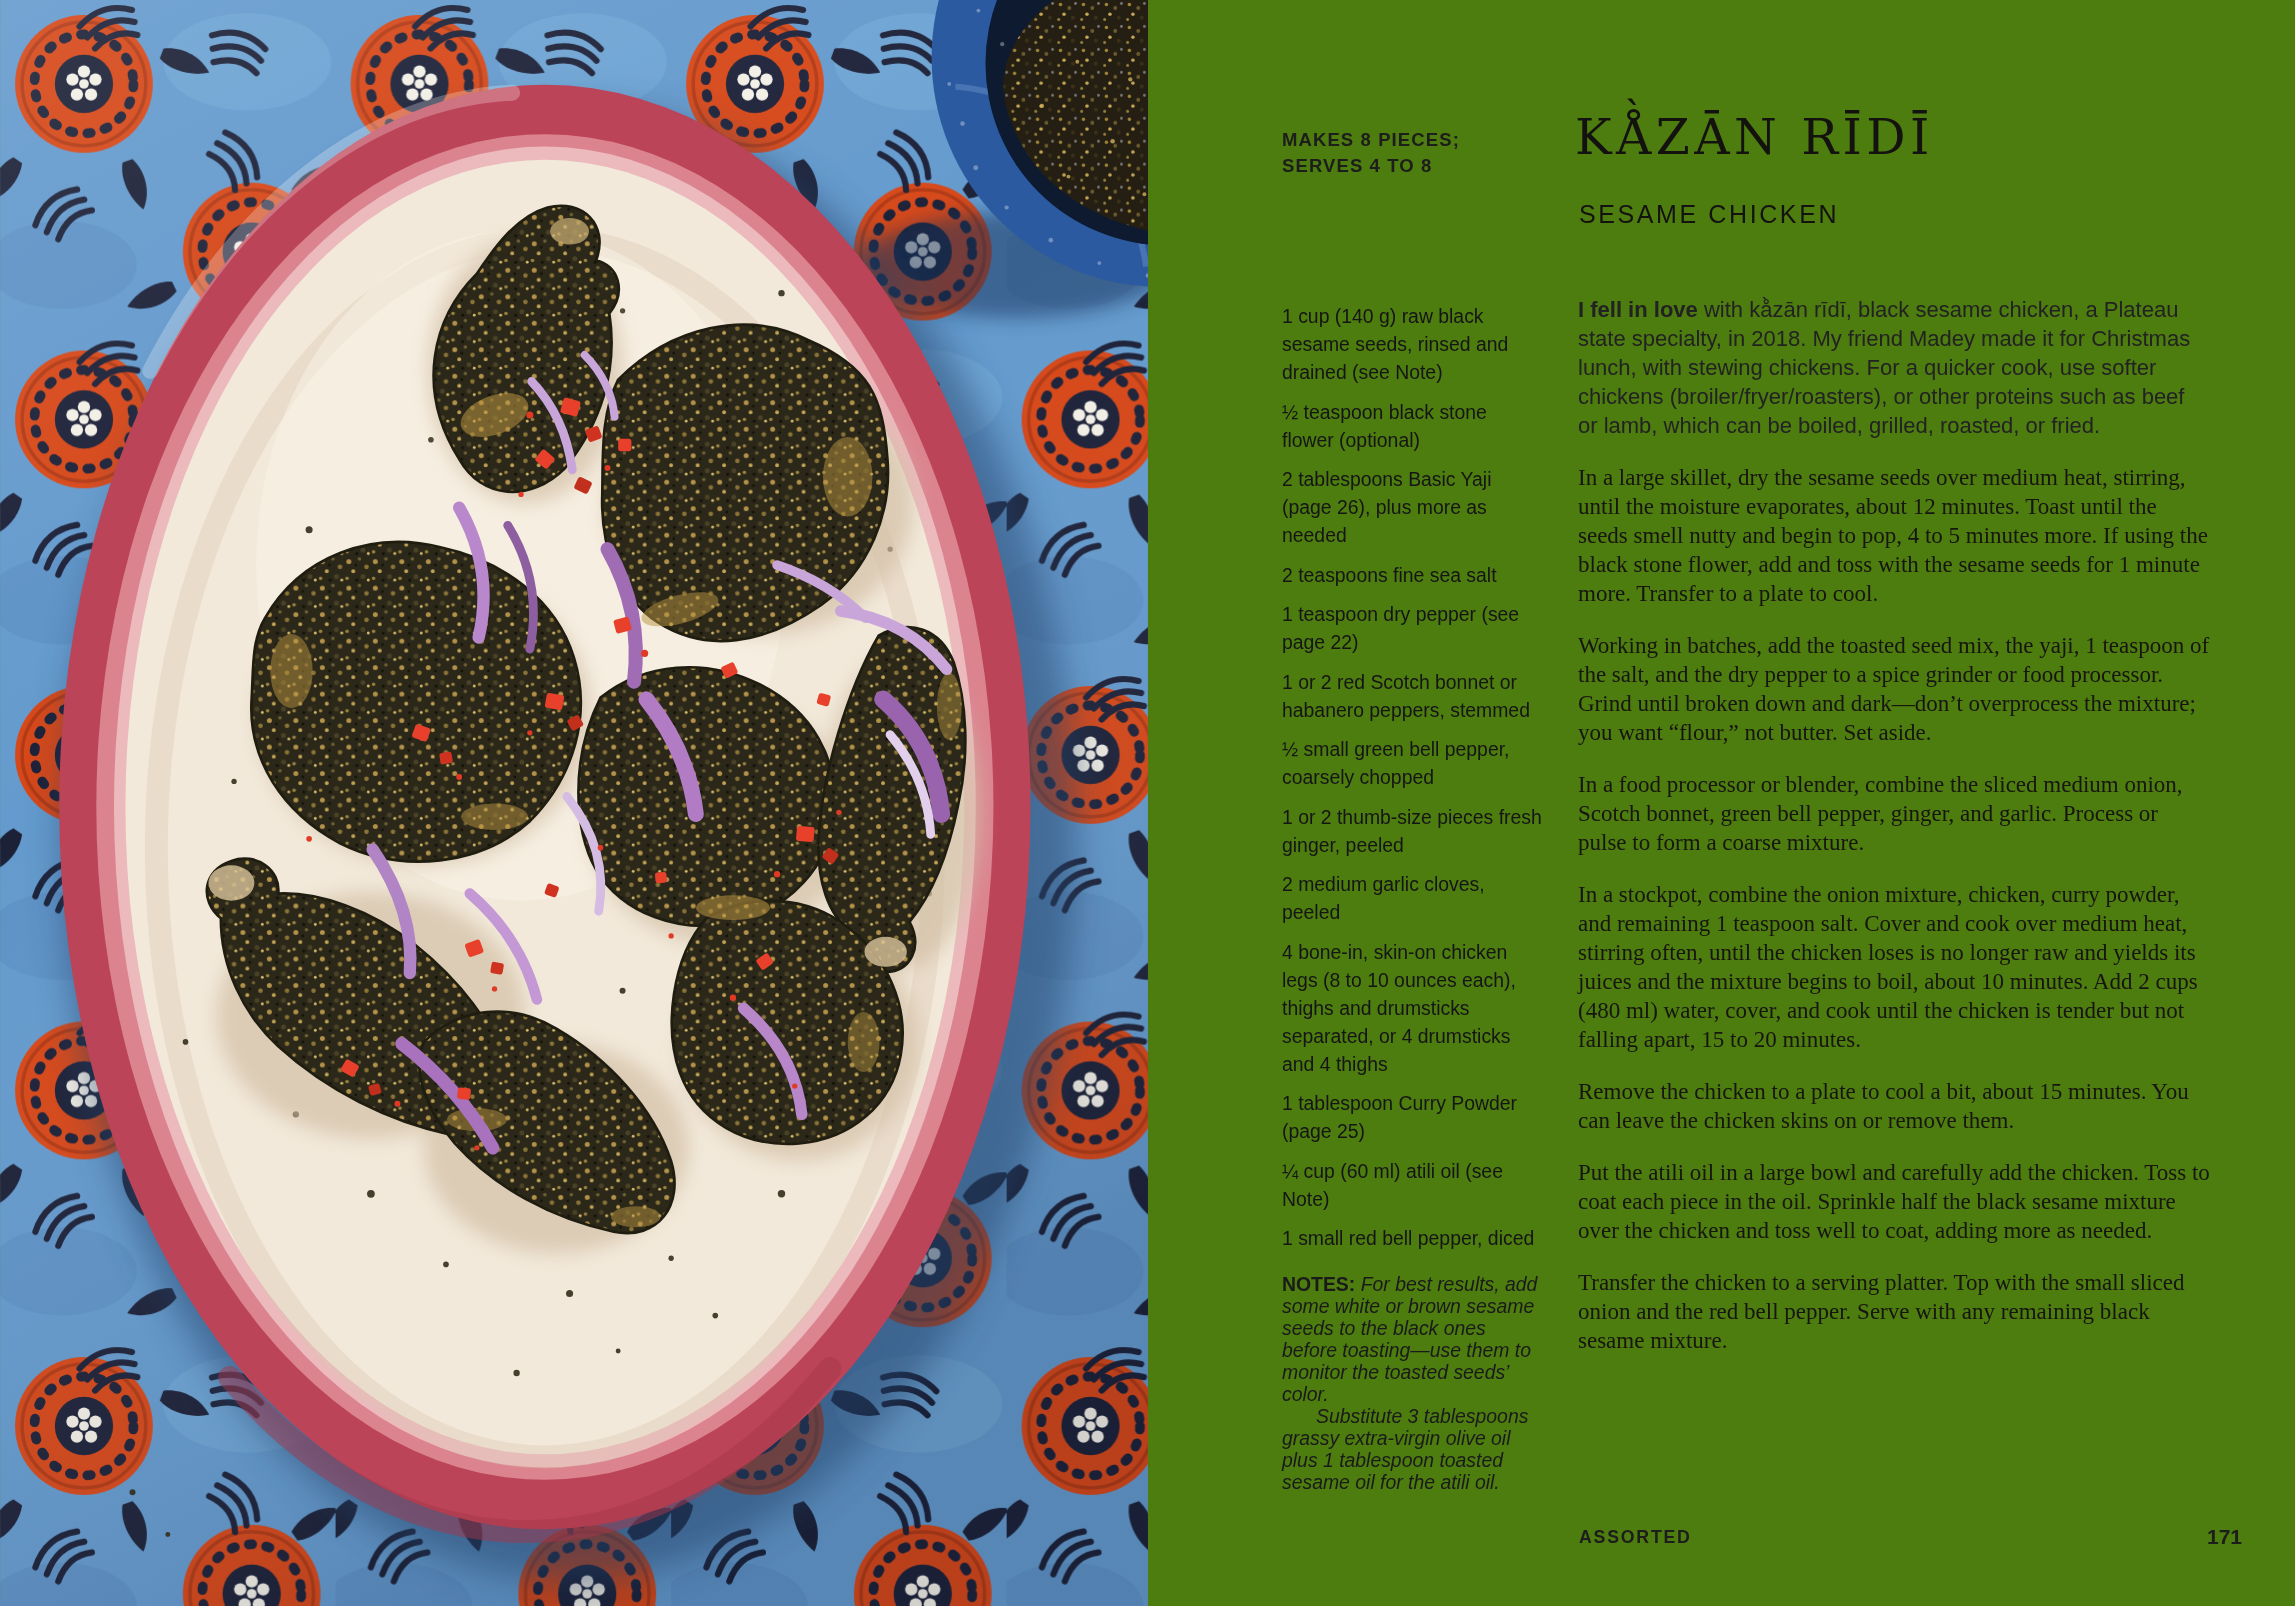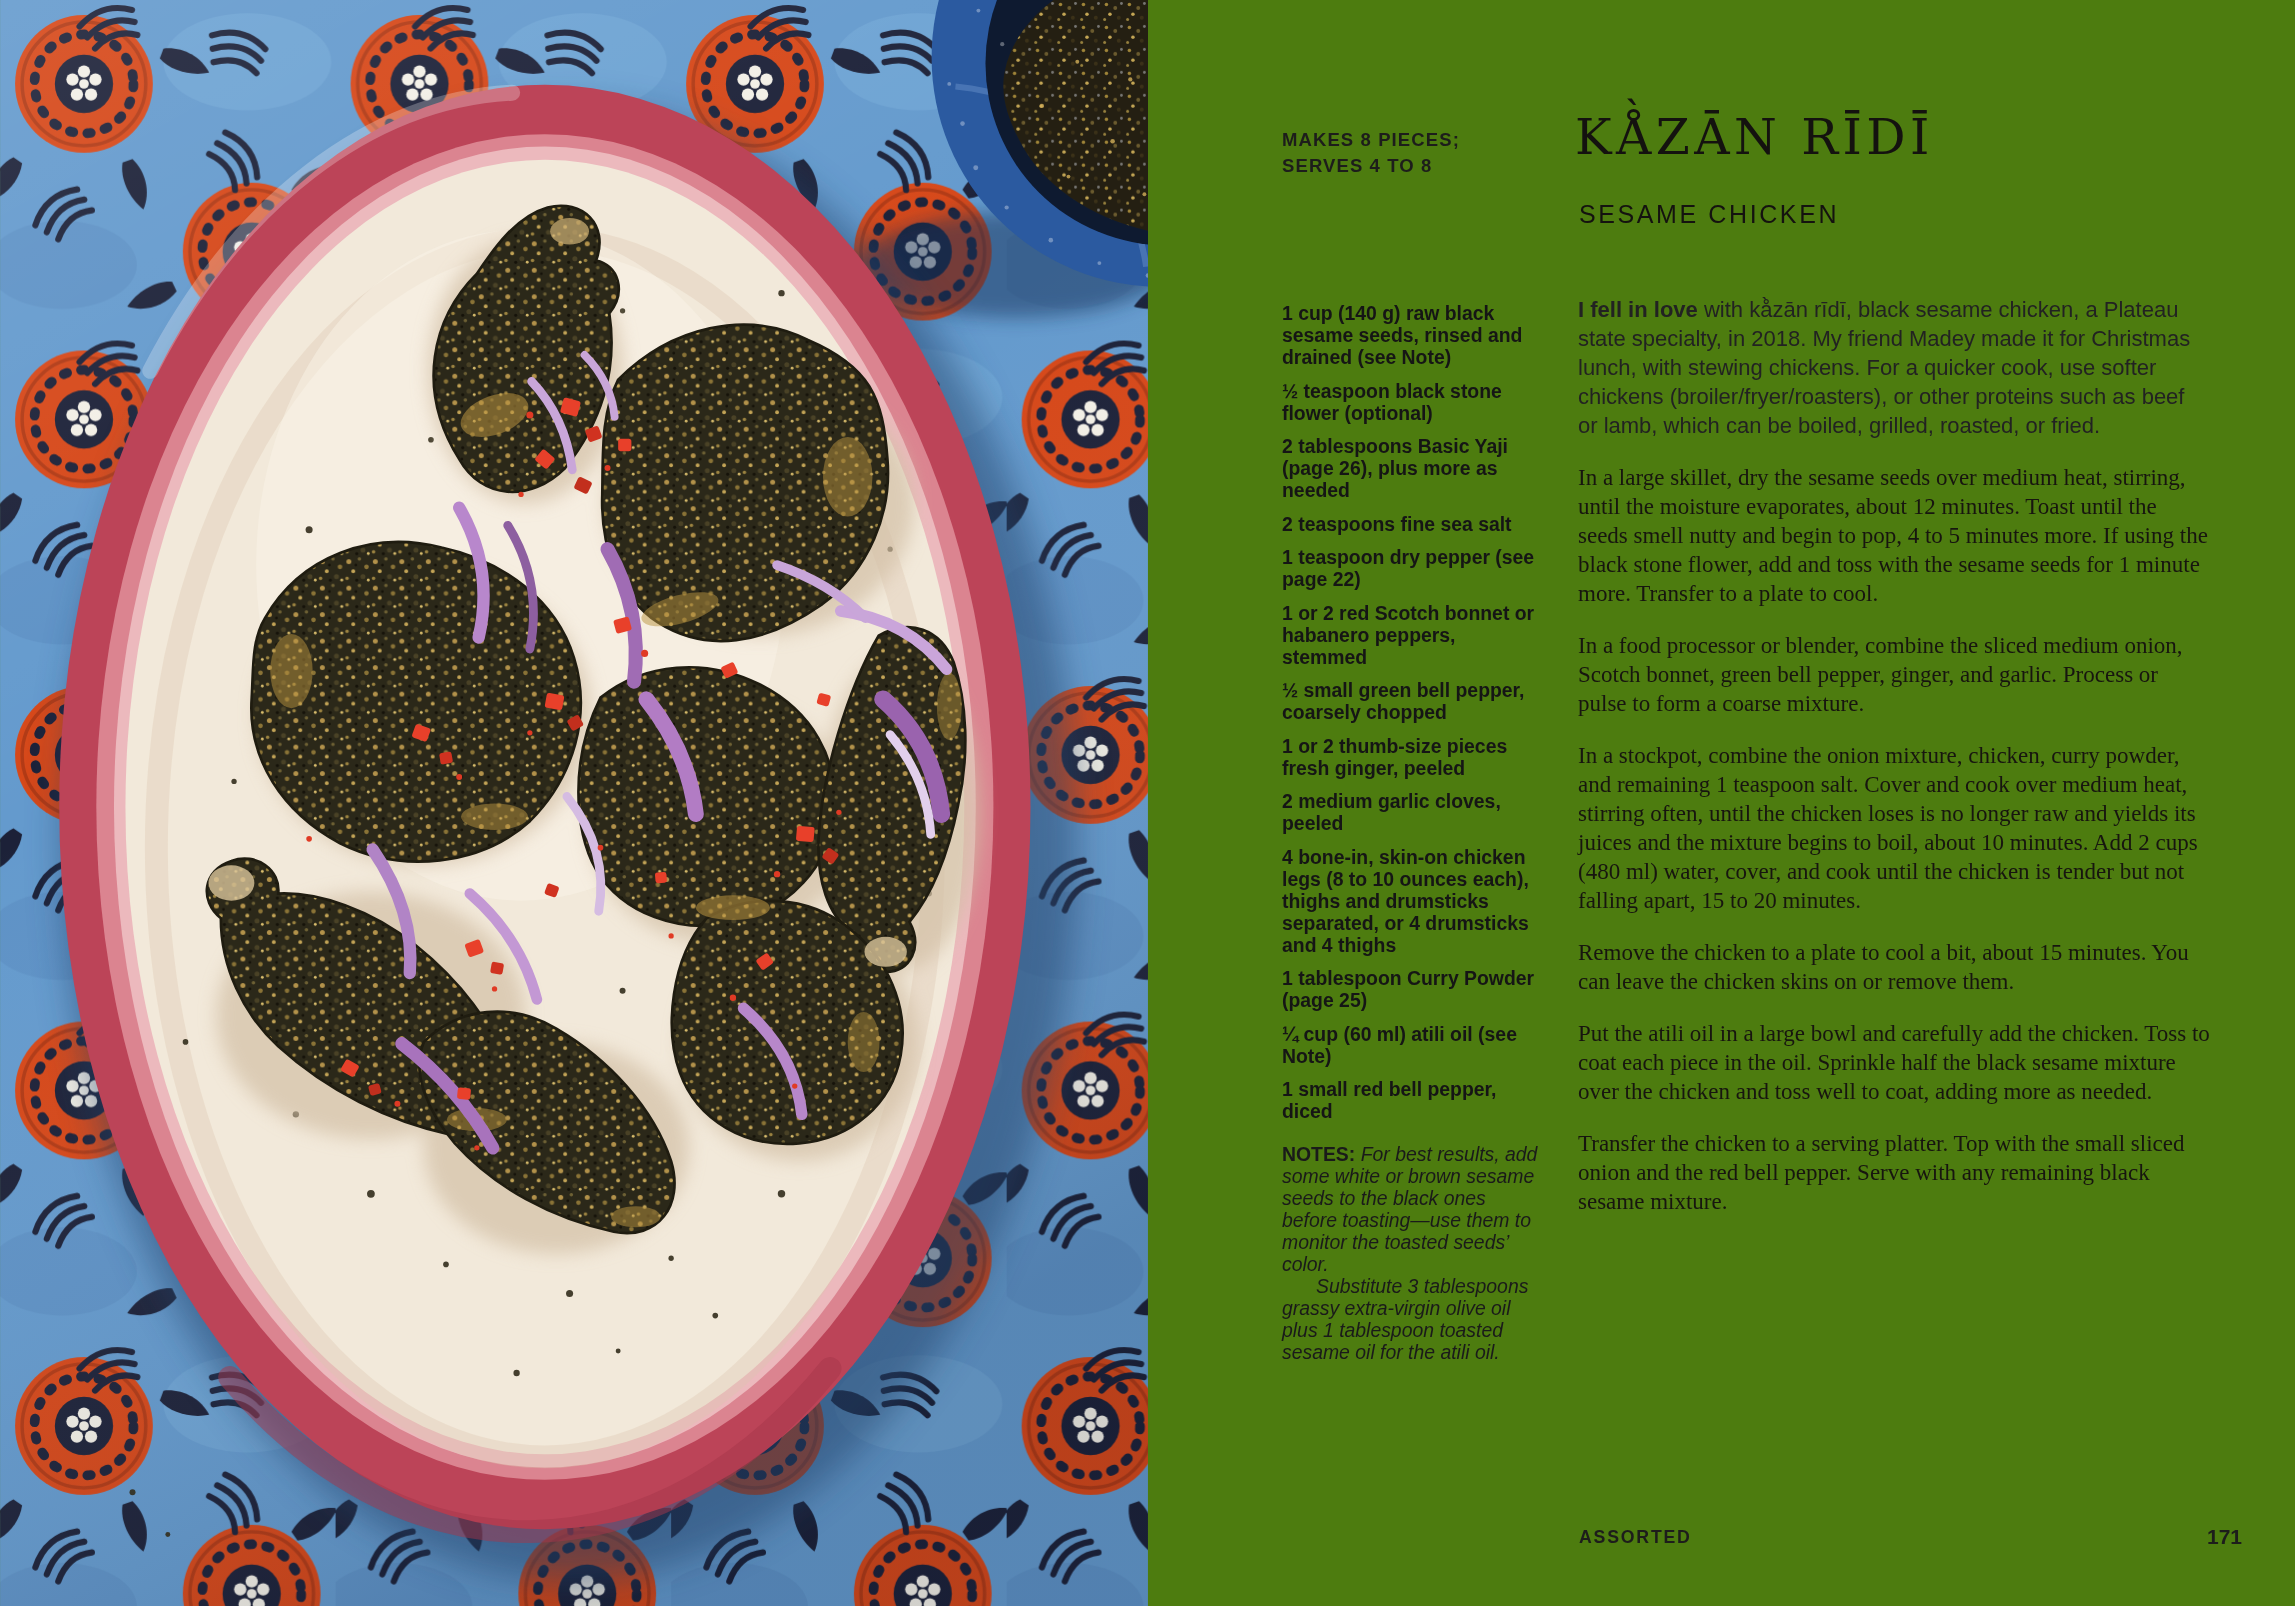--- a/index.html
+++ b/index.html
@@ -6,21 +6,21 @@
   .spread{position:relative;width:2295px;height:1607px;background:#4d7c0f;overflow:hidden;
           font-family:"Liberation Sans",sans-serif;}
   .photo{position:absolute;left:0;top:0;width:1148px;height:1607px;}
   .yield{position:absolute;left:1282px;top:127px;font-weight:700;font-size:18.5px;line-height:25.6px;
          letter-spacing:1.1px;color:#1d1d1b;}
   .title{position:absolute;left:1575px;top:102px;font-family:"DejaVu Serif",serif;font-weight:400;
          font-size:49px;line-height:71px;letter-spacing:4.4px;color:#14120f;white-space:nowrap;text-align:center;}
   .subtitle{position:absolute;left:1579px;top:200px;font-family:Liberation Sans, sans-serif;
          font-size:25px;letter-spacing:2.6px;color:#14120f;white-space:nowrap;}
   .ingredients{position:absolute;left:1282px;top:302px;width:260px;color:#151515;}
-  .ing{margin:0 0 11.5px;font-weight:700;font-size:19.4px;line-height:22px;}
+  .ing{margin:0 0 11.5px;font-weight:400;font-size:19.4px;line-height:28px;}
   .notes{margin-top:21px;font-style:italic;font-weight:400;font-size:19.4px;line-height:22px;color:#1a1a1a;}
   .notes .lbl{font-style:normal;font-weight:700;}
   .notes .p2{text-indent:34px;margin:0;}
   .notes p{margin:0;}
   .bodycol{position:absolute;left:1578px;top:295px;width:632px;color:#17150f;}
   .intro{font-family:"Liberation Sans",sans-serif;font-size:22px;line-height:29px;margin:0 0 23px;color:#222;}
   .intro b{font-weight:700;}
   .step{font-family:"Liberation Serif",serif;font-size:23px;line-height:29px;margin:0 0 23px;}
   .footer-cat{position:absolute;left:1579px;top:1527px;font-weight:700;font-size:17.7px;
          letter-spacing:1.8px;color:#1d1d1b;}
@@ -300,20 +300,21 @@
     <p class="ing">1 small red bell pepper, diced</p>
     <div class="notes">
       <p><span class="lbl">NOTES:</span><span> For best results, add some white or brown sesame seeds to the black ones before toasting—use them to monitor the toasted seeds’ color.</span></p>
       <p class="p2">Substitute 3 tablespoons grassy extra-virgin olive oil plus 1 tablespoon toasted sesame oil for the atili oil.</p>
     </div>
   </div>
 
   <div class="bodycol">
     <p class="intro"><b>I fell in love</b><span> with kå̀zān rīdī, black sesame chicken, a Plateau state specialty, in 2018. My friend Madey made it for Christmas lunch, with stewing chickens. For a quicker cook, use softer chickens (broiler/fryer/roasters), or other proteins such as beef or lamb, which can be boiled, grilled, roasted, or fried.</span></p>
     <p class="step">In a large skillet, dry the sesame seeds over medium heat, stirring, until the moisture evaporates, about 12 minutes. Toast until the seeds smell nutty and begin to pop, 4 to 5 minutes more. If using the black stone flower, add and toss with the sesame seeds for 1 minute more. Transfer to a plate to cool.</p>
+    <p class="step">Working in batches, add the toasted seed mix, the yaji, 1 teaspoon of the salt, and the dry pepper to a spice grinder or food processor. Grind until broken down and dark—don’t overprocess the mixture; you want “flour,” not butter. Set aside.</p>
     <p class="step">In a food processor or blender, combine the sliced medium onion, Scotch bonnet, green bell pepper, ginger, and garlic. Process or pulse to form a coarse mixture.</p>
     <p class="step">In a stockpot, combine the onion mixture, chicken, curry powder, and remaining 1 teaspoon salt. Cover and cook over medium heat, stirring often, until the chicken loses is no longer raw and yields its juices and the mixture begins to boil, about 10 minutes. Add 2 cups (480 ml) water, cover, and cook until the chicken is tender but not falling apart, 15 to 20 minutes.</p>
     <p class="step">Remove the chicken to a plate to cool a bit, about 15 minutes. You can leave the chicken skins on or remove them.</p>
     <p class="step">Put the atili oil in a large bowl and carefully add the chicken. Toss to coat each piece in the oil. Sprinkle half the black sesame mixture over the chicken and toss well to coat, adding more as needed.</p>
     <p class="step">Transfer the chicken to a serving platter. Top with the small sliced onion and the red bell pepper. Serve with any remaining black sesame mixture.</p>
   </div>
 
   <div class="footer-cat">ASSORTED</div>
   <div class="pageno">171</div>
 

